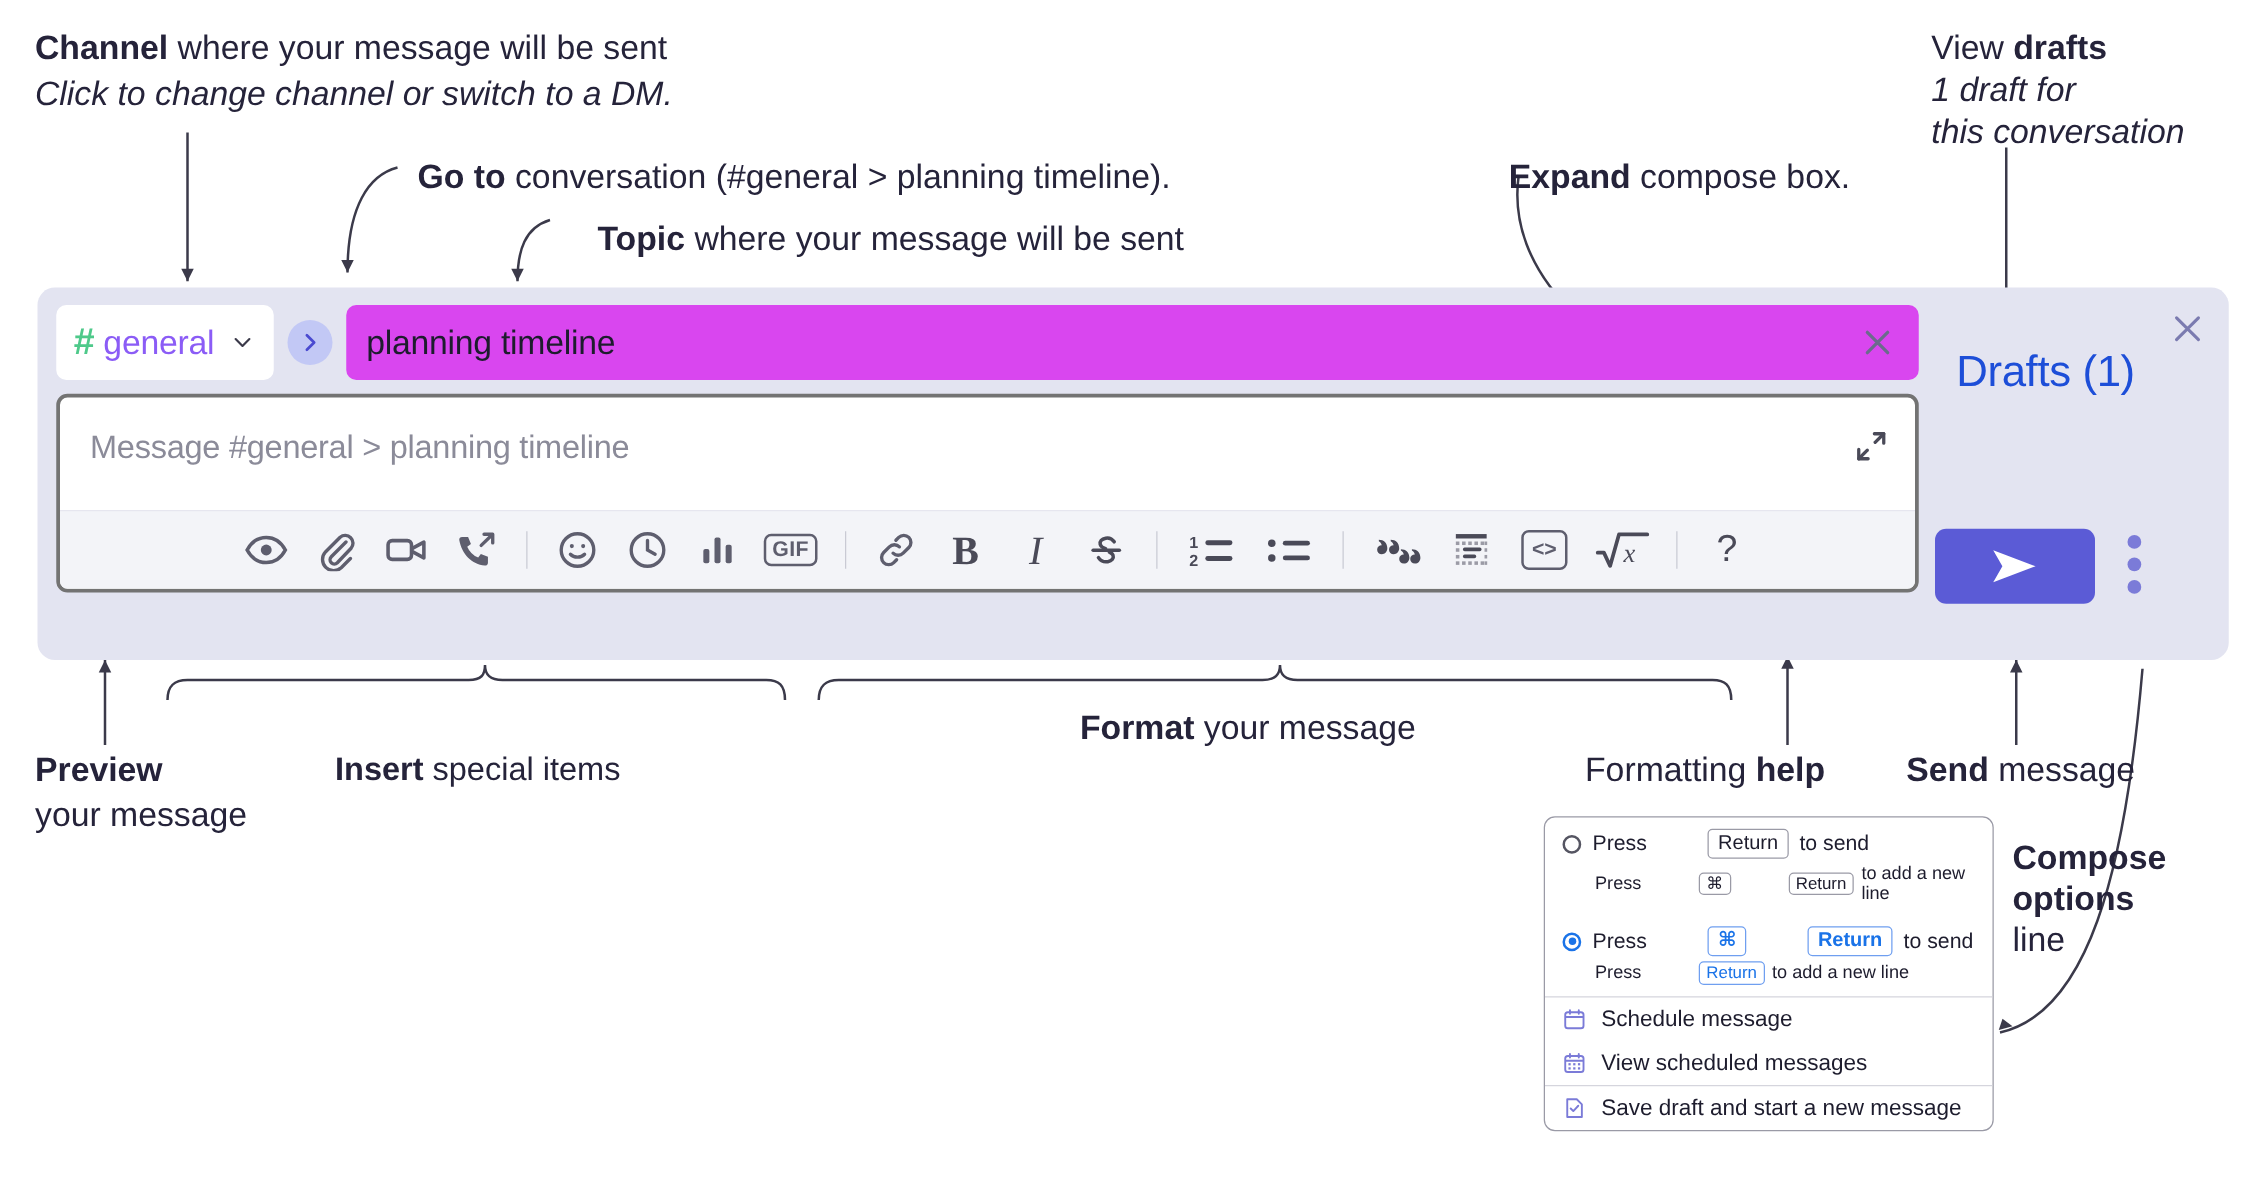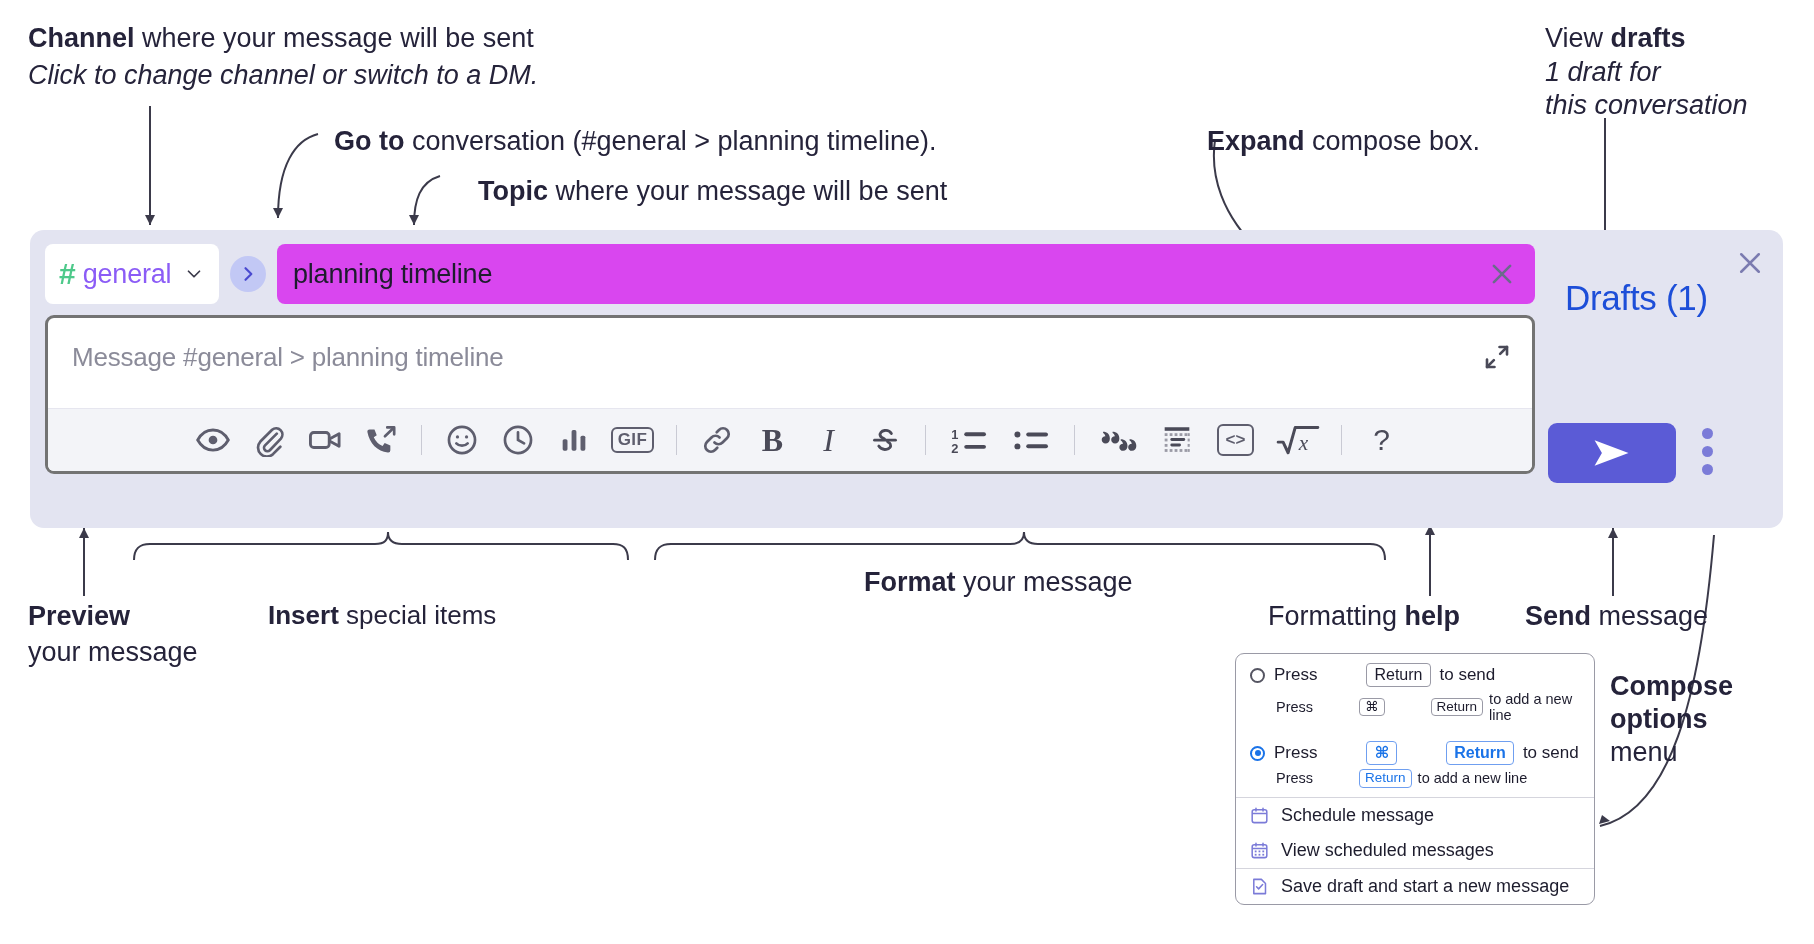--- a/index.html
+++ b/index.html
@@ -193,21 +193,21 @@
   <span>Formatting </span><b>help</b>
 </div>
 
 <div class="ann" style="left:1525px;top:600px;font-size:27px;white-space:nowrap;">
   <b>Send</b><span> message</span>
 </div>
 
 <div class="ann" style="left:1610px;top:670px;font-size:27px;width:200px;">
   <div><b>Compose</b></div>
   <div><b>options</b></div>
-  <div><span>menu</span></div>
+  <div><span>line</span></div>
 </div>
 
 <div id="compose-panel">
 
   <div id="panel-close">
     <svg width="30" height="30" viewBox="0 0 24 24" fill="none" stroke="#7b7bb0" stroke-width="2" stroke-linecap="round">
       <path d="M5 5 L19 19 M19 5 L5 19"></path>
     </svg>
   </div>
 

